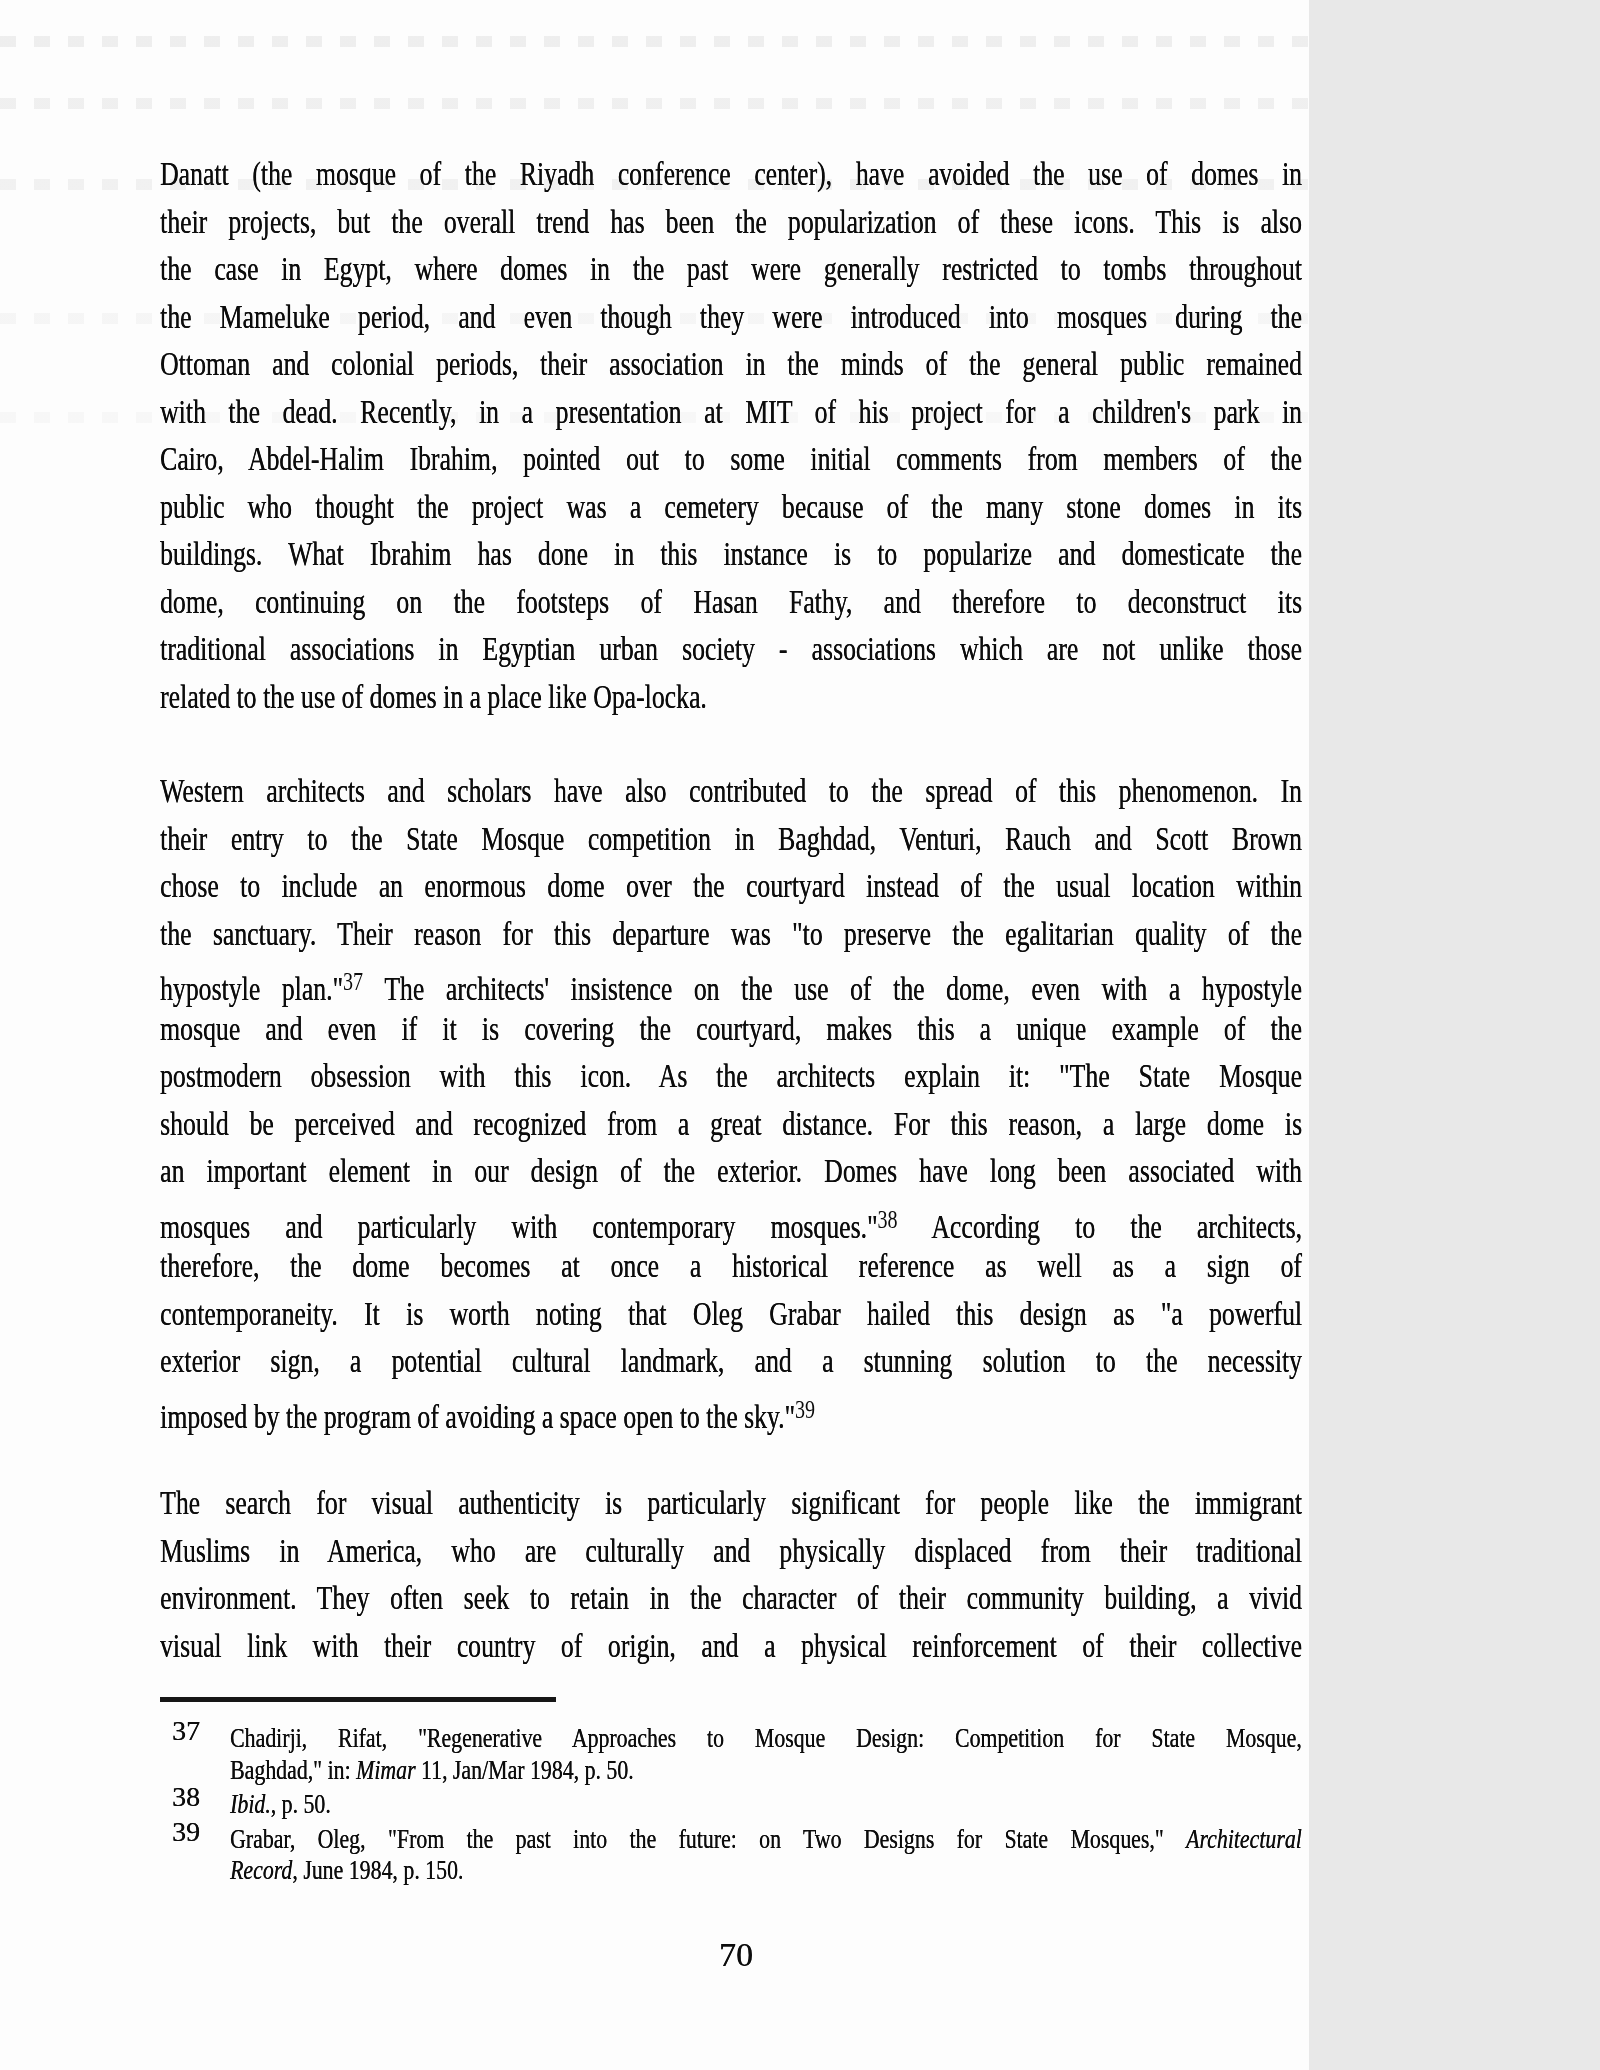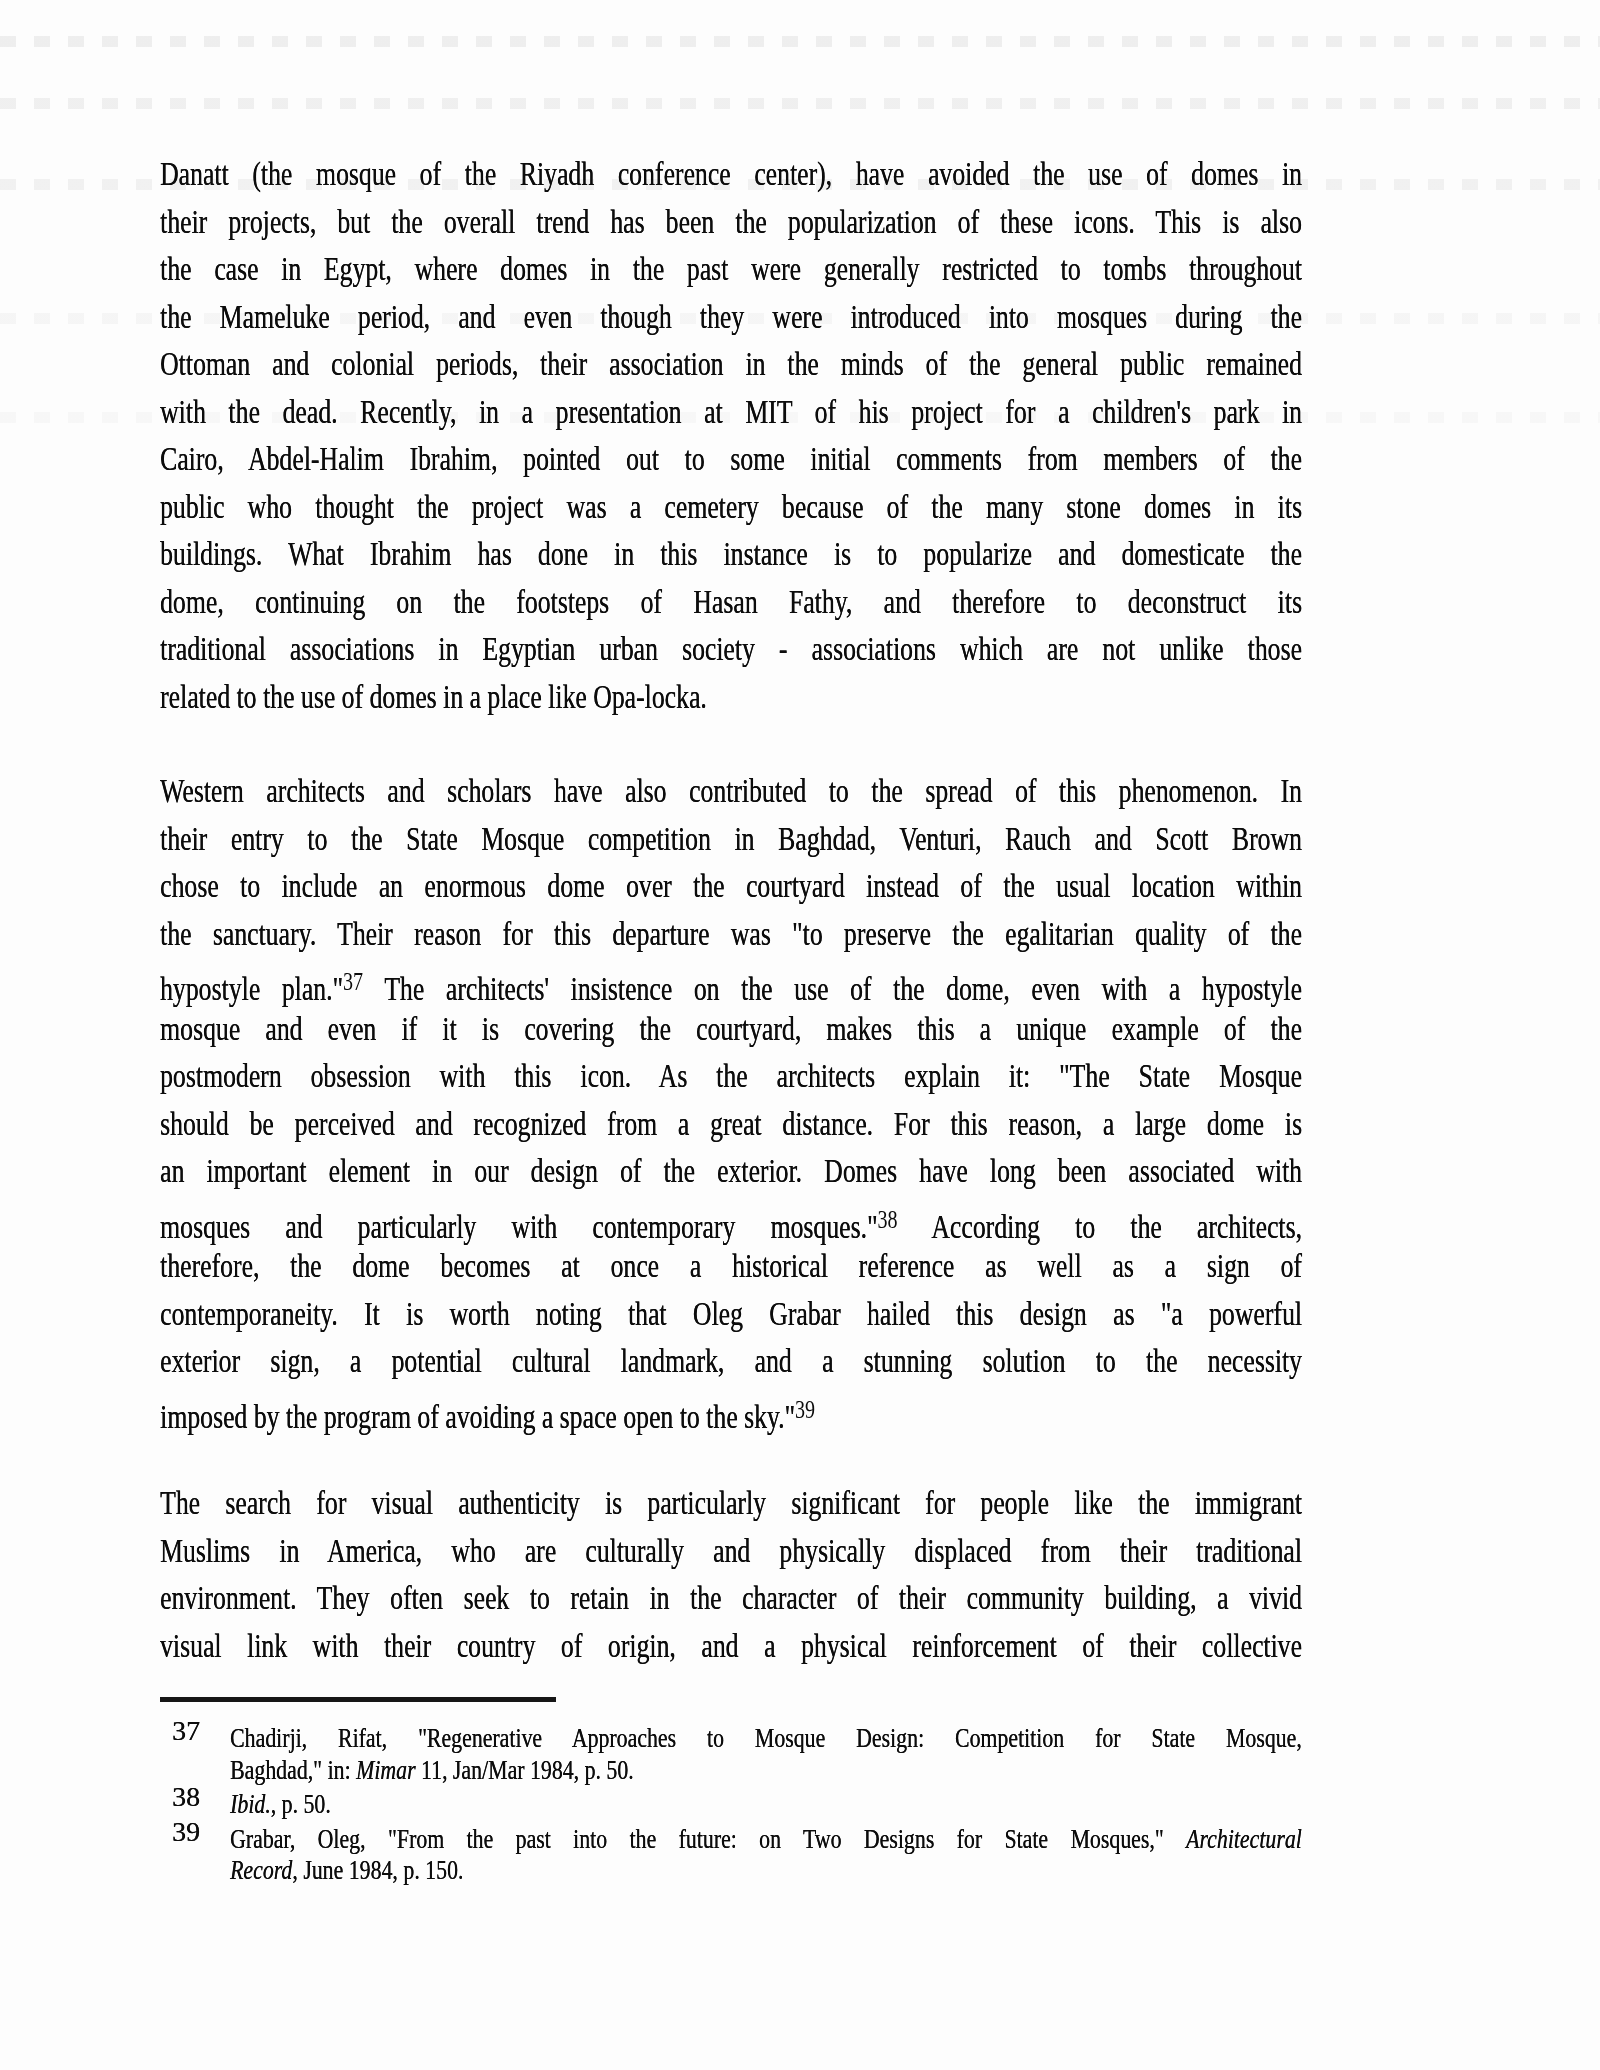--- a/index.html
+++ b/index.html
@@ -1,23 +1,24 @@
 <!DOCTYPE html>
 <html><head>
 <meta charset="utf-8">
 <style>
   html,body{margin:0;padding:0;background:#e8e8e8;}
   body{overflow:hidden;}
   .page{
     position:relative;
-    width:1600px;height:2070px;
+    width:1277px;height:2070px;
     background:#fdfdfd;
     overflow:hidden;
     font-family:"Liberation Serif","DejaVu Serif",serif;
     color:#0c0c0c;
+    padding-left:32px;
   }
   
   .dots{
     position:absolute;left:0;width:100%;height:11px;
     background:repeating-linear-gradient(90deg,#e2e2e2 0 16px,transparent 16px 34px);
     pointer-events:none;
   }
   
   .textcol{position:absolute;left:160px;top:151px;width:1464px;}
   .para + .para{margin-top:47px;}
@@ -120,14 +121,15 @@
         <span class="fnum">38</span>
         <div class="fline lline" style="font-size: 28px;"><em>Ibid.</em>, p. 50.</div>
       </div>
       <div class="fnitem">
         <span class="fnum">39</span>
         <div class="fline jline" style="font-size: 28px;">Grabar, Oleg, "From the past into the future: on Two Designs for State Mosques," <em>Architectural</em></div>
         <div class="fline lline" style="font-size: 28px;"><em>Record</em>, June 1984, p. 150.</div>
       </div>
     </section>
 
+  <div class="pagenum">70</div>
 
 </div>
 
 </body></html>

